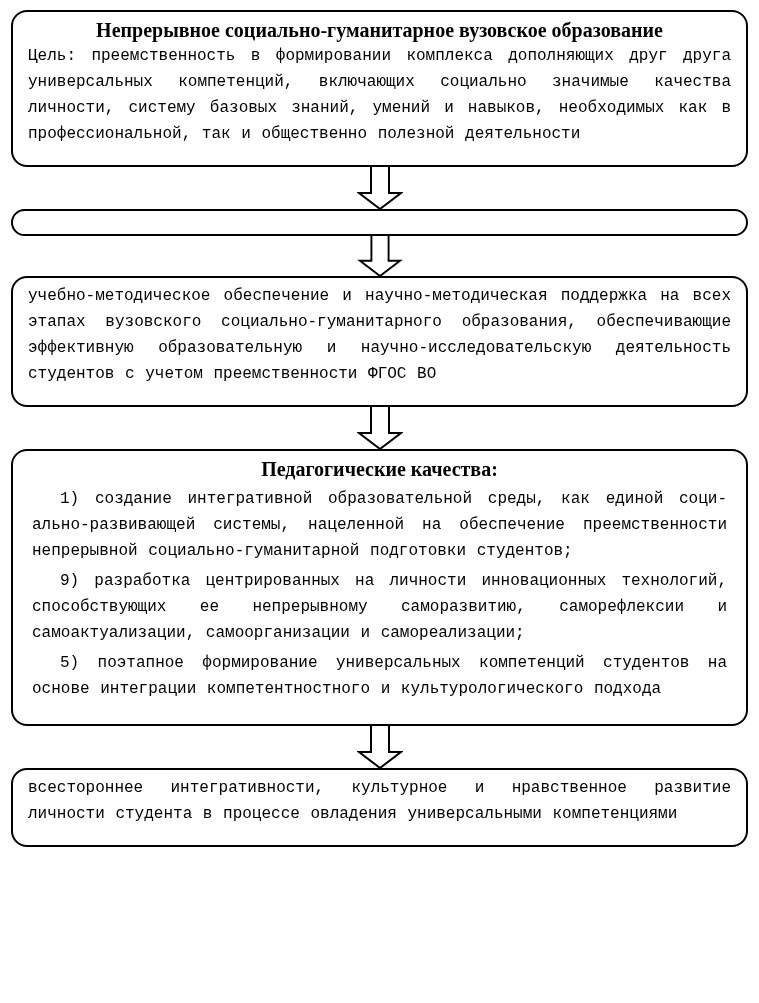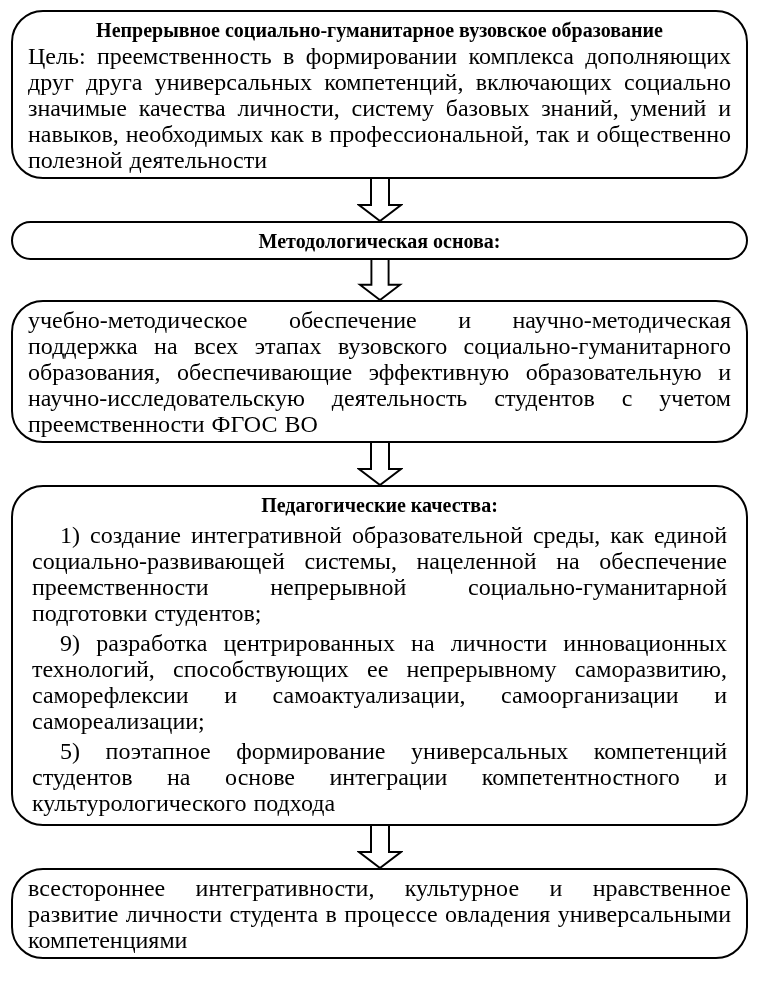--- a/index.html
+++ b/index.html
@@ -18,35 +18,36 @@
     min-height: 1003px;
     padding: 10px 11px 8px;
     display: flex;
     flex-direction: column;
     align-items: center;
   }
   .flow-box {
     box-sizing: border-box;
     width: 737px;
     border: 2.5px solid #000000;
-    border-radius: 32px;
+    border-radius: 16px;
     background: #ffffff;
-    padding: 5px 15px 4px 15px;
+    padding: 5px 15px 18px 15px;
   }
   .box-title {
     font-weight: bold;
     text-align: center;
     font-size: 20px;
     line-height: 26px;
   }
   .box-body {
     text-align: justify;
-    font-size: 24px;
+    font-size: 16px;
     line-height: 26px;
     word-spacing: 1px;
+    font-family: Liberation Mono, monospace;
   }
   .box-body p {
     margin: 4px;
   }
   .box-body p.numbered {
     text-indent: 28px;
   }
   .flow-arrow {
     display: block;
     margin: -1px auto;
@@ -63,21 +64,20 @@
   <div class="flow-box">
     <div class="box-title">Непрерывное социально-гуманитарное вузовское образование</div>
     <div class="box-body">Цель: преемственность в формировании комплекса дополняющих друг друга универсальных компетенций, включающих социально значимые качества личности, систему базовых знаний, умений и навыков, необходимых как в профессиональной, так и общественно полезной деятельности</div>
   </div>
 
   <svg class="flow-arrow" width="46" height="44" viewBox="0 0 46 44">
     <polygon points="14,0 32,0 32,27 44,27 23,43 2,27 14,27" fill="#ffffff" stroke="#000000" stroke-width="2" stroke-linejoin="miter"></polygon>
   </svg>
 
   <div class="flow-box">
-    <div class="box-title">Методологическая основа:</div>
   </div>
 
   <svg class="flow-arrow" width="46" height="42" viewBox="0 0 46 44">
     <polygon points="14,0 32,0 32,27 44,27 23,43 2,27 14,27" fill="#ffffff" stroke="#000000" stroke-width="2" stroke-linejoin="miter"></polygon>
   </svg>
 
   <div class="flow-box">
     <div class="box-body">учебно-методическое обеспечение и научно-методическая поддержка на всех этапах вузовского социально-гуманитарного образования, обеспе­чивающие эффективную образовательную и научно-исследовательскую деятельность студентов с учетом преемственности ФГОС ВО</div>
   </div>
 

